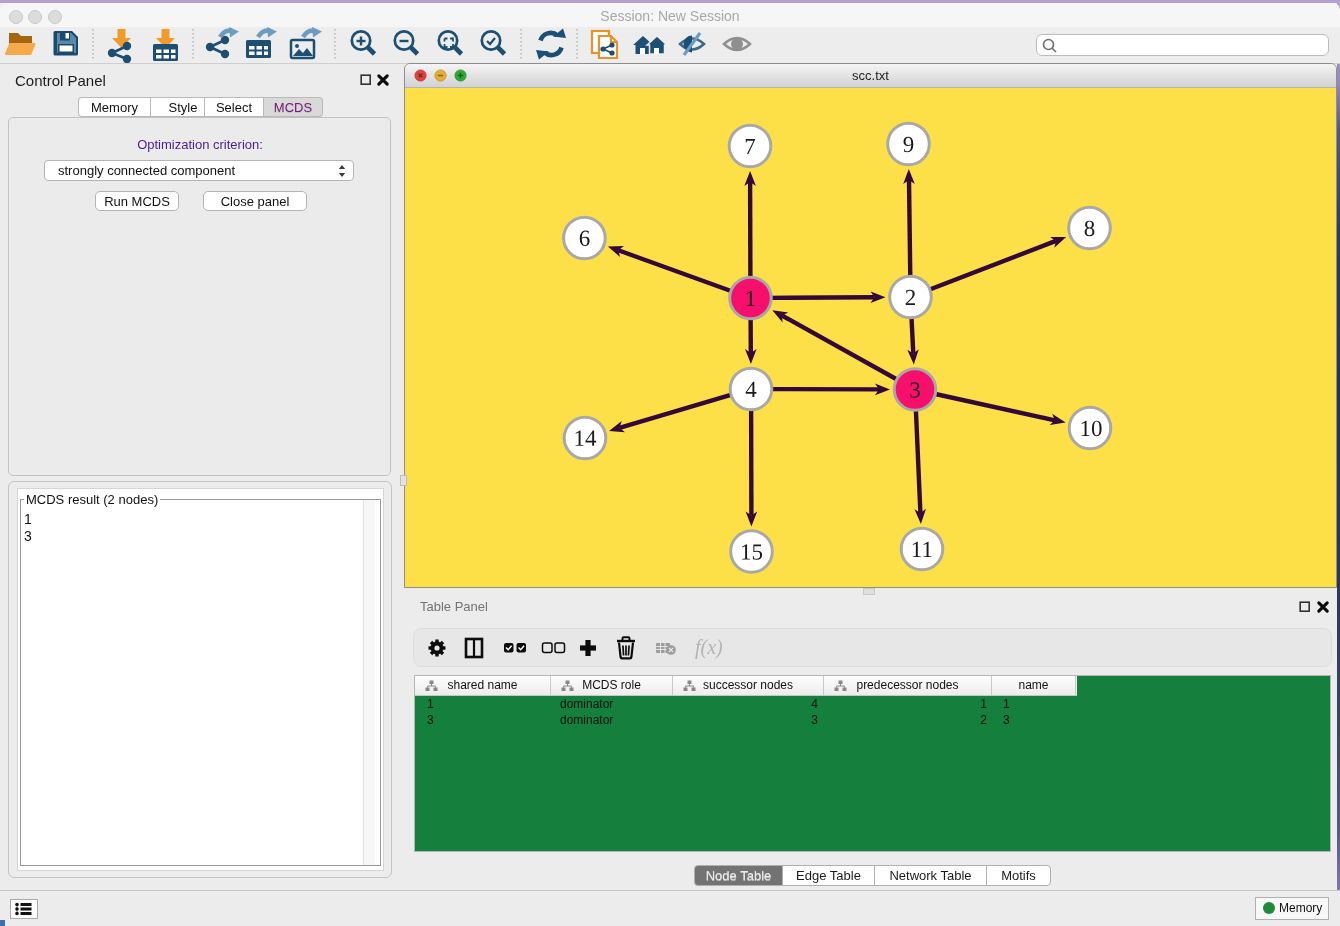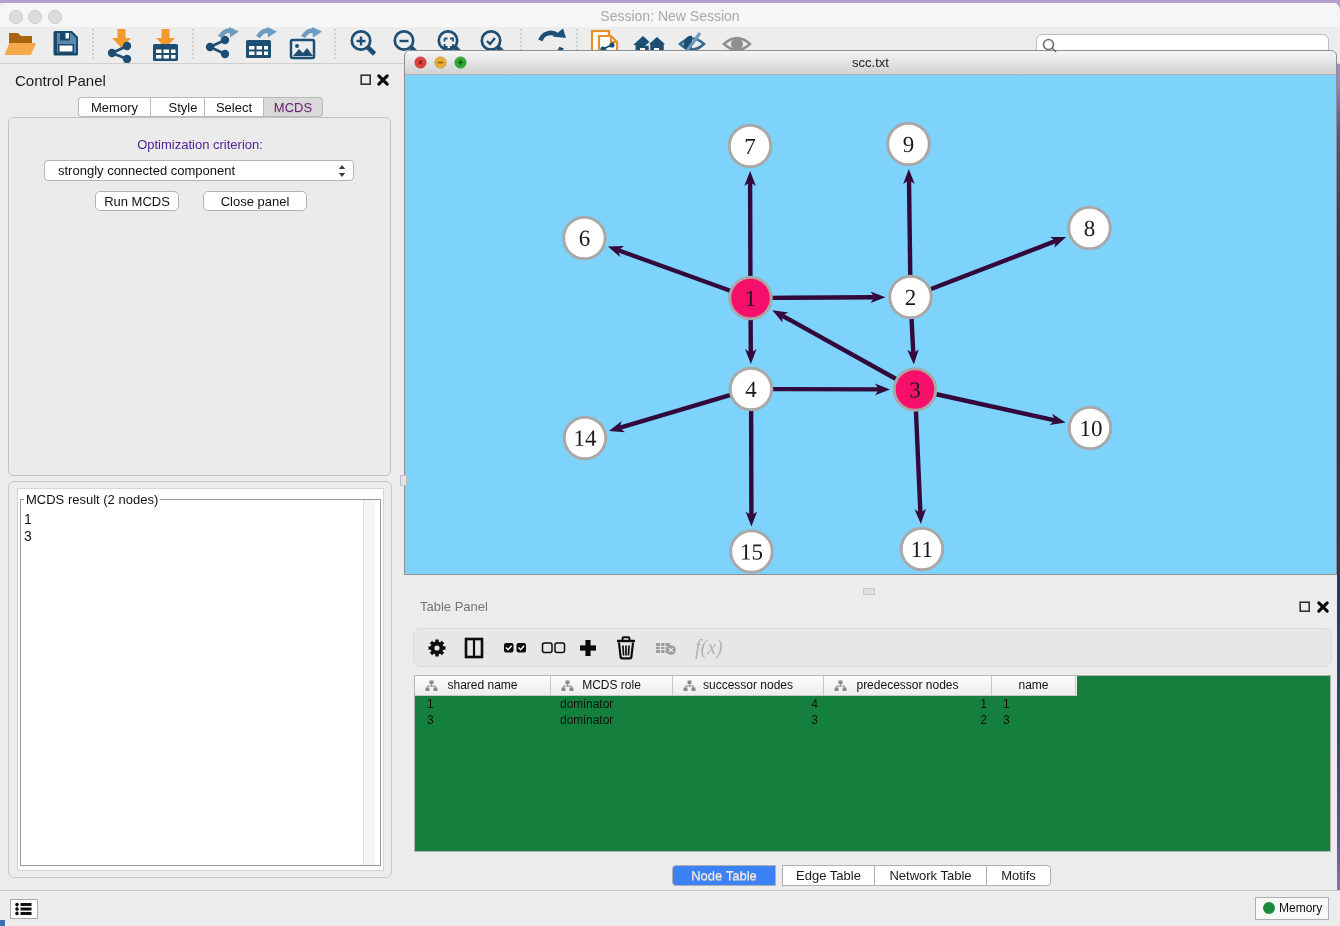--- a/index.html
+++ b/index.html
@@ -23,21 +23,21 @@
 #cp-content{left:8px;top:117px;width:383px;height:359px;background:#ebebeb;border:1px solid #c2c2c2;border-radius:5px;box-sizing:border-box}
 #opt-label{left:0;top:137px;width:400px;text-align:center;font-size:13px;color:#4c1d95}
 #dropdown{transform:translateZ(0);left:44px;top:160px;width:295px;height:19px;background:#fff;border:1px solid #b4b4b4;border-radius:4px;font-size:13px;color:#111;line-height:19px;padding-left:13px;box-sizing:content-box}
 .btn{position:absolute;height:20px;transform:translateZ(0);background:#fff;border:1px solid #b4b4b4;border-radius:5px;font-size:13px;color:#111;text-align:center;line-height:20px;box-sizing:border-box}
 #cp-lower{left:8px;top:481px;width:384px;height:397px;background:#ececec;border:1px solid #c5c5c5;border-radius:6px;box-sizing:border-box}
 #cp-white{left:17px;top:488px;width:367px;height:383px;background:#fff;border:1px solid #d5d5d5;box-sizing:border-box}
 #fieldset{left:20px;top:499px;width:361px;height:367px;border:1px solid #9a9a9a;box-sizing:border-box}
 #legend{left:24px;top:492px;background:#fff;padding:0 2px;font-size:13px;color:#111}
 #mcds-scroll{left:363px;top:500px;width:11px;height:365px;background:#f6f6f6;border-left:1px solid #e2e2e2}
 
-#scc{left:404px;top:50px;width:933px;height:525px;border:1px solid #8e8e8e;border-radius:6px 6px 0 0;background:#7dd3fc;box-sizing:border-box}
+#scc{left:404px;top:63px;width:933px;height:525px;border:1px solid #8e8e8e;border-radius:6px 6px 0 0;background:#fde047;box-sizing:border-box}
 #scc-titlebar{left:0;top:0;width:931px;height:23px;background:linear-gradient(180deg,#f5f5f5,#dcdcdc 70%,#d3d3d3);border-bottom:1px solid #b4b4b4;border-radius:5px 5px 0 0}
 #scc-title{width:100%;text-align:center;top:4px;font-size:13px;color:#1c1c1c}
 
 #tp-title{left:420px;top:599px;font-size:13px;color:#737373}
 #tp-toolbar{left:413px;top:628px;width:919px;height:39px;background:#e7e7e7;border:1px solid #dcdcdc;border-radius:8px;box-sizing:border-box}
 #tp-table{left:414px;top:675px;width:917px;height:177px;background:#15803d;border:1px solid #b5b5b5;box-sizing:border-box}
 #tp-header{left:0;top:0;width:662px;height:20px;background:linear-gradient(180deg,#fdfdfd,#ededed);border-bottom:1px solid #c6c6c6;box-sizing:border-box}
 .hcol{position:absolute;top:0;height:20px;transform:translateZ(0);border-right:1px solid #c9c9c9;box-sizing:border-box;font-size:12px;color:#111;text-align:center;line-height:19px}
 .cell{position:absolute;font-size:12px;color:#111}
 .hico{position:absolute;left:10px;top:4px}
@@ -406,21 +406,21 @@
   <div class="cell" style="left:145px;top:21px">dominator</div>
   <div class="cell" style="left:383px;top:21px;width:20px;text-align:right">4</div>
   <div class="cell" style="left:552px;top:21px;width:20px;text-align:right">1</div>
   <div class="cell" style="left:588px;top:21px">1</div>
   <div class="cell" style="left:12px;top:37px">3</div>
   <div class="cell" style="left:145px;top:37px">dominator</div>
   <div class="cell" style="left:383px;top:37px;width:20px;text-align:right">3</div>
   <div class="cell" style="left:552px;top:37px;width:20px;text-align:right">2</div>
   <div class="cell" style="left:588px;top:37px">3</div>
 </div>
-<div class="btab" style="left:672px;width:104px;border-radius:4px 0 0 4px;background:#3b82f6;color:#ececec;text-shadow:0 1px 0 #c0c0c0">Node Table</div>
+<div class="btab" style="left:694px;width:89px;border-radius:4px 0 0 4px;background:#737373;color:#ececec;text-shadow:0 1px 0 #c0c0c0">Node Table</div>
 <div class="btab" style="left:782px;width:93px">Edge Table</div>
 <div class="btab" style="left:874px;width:113px">Network Table</div>
 <div class="btab" style="left:986px;width:65px;border-radius:0 4px 4px 0">Motifs</div>
 <div class="abs" id="statusbar"></div>
 <div class="abs" id="listbtn">
 <svg width="26" height="18" viewBox="0 0 26 18">
       <g fill="#111">
         <circle cx="6" cy="4.5" r="1.8"></circle>
         <circle cx="6" cy="9" r="1.8"></circle>
         <circle cx="6" cy="13.5" r="1.8"></circle>

